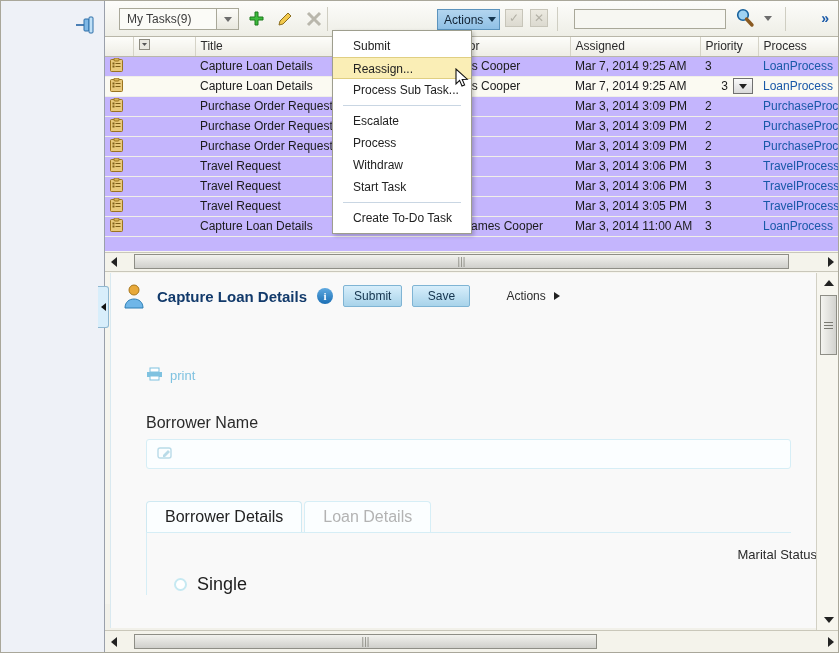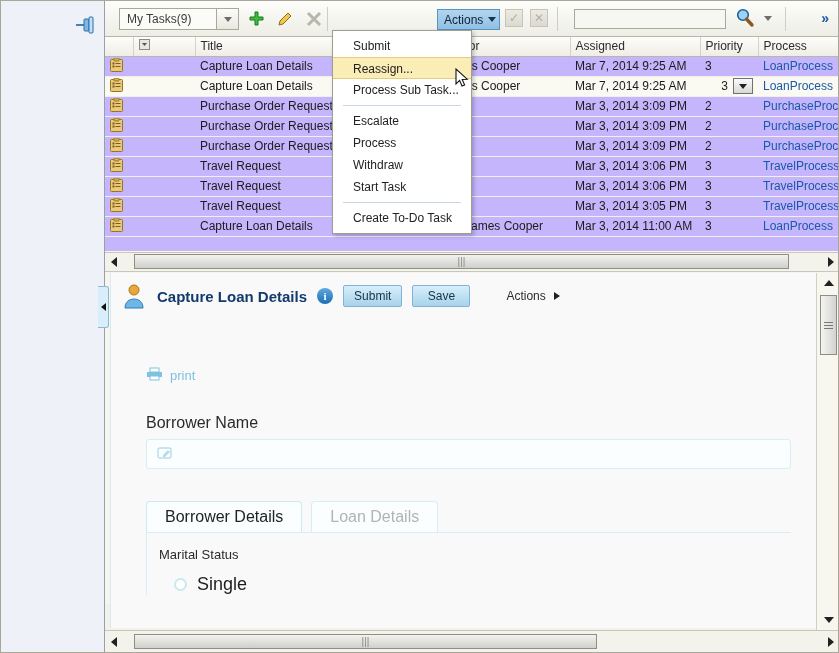--- a/index.html
+++ b/index.html
@@ -164,25 +164,25 @@
     display: flex; align-items: center; padding-left: 10px;
   }
 
   .tabs { margin: 32px 0 0 35px; display: flex; }
   .tab {
     height: 31px; padding: 0 18px; display: flex; align-items: center;
     border: 1px solid #d6eef6; border-bottom: none; border-radius: 4px 4px 0 0;
     font-size: 16px; background: #fbfeff; text-align: right;
   }
   .tab.active { color: #232323; border-color: #cfe9f2; }
-  .tab.inactive { color: #b3b3b3; margin-left: 9px; }
+  .tab.inactive { color: #b3b3b3; margin-left: 2px; }
   .tabs-underline { margin-left: 35px; width: 645px; height: 1px; background: #d6eef6; }
 
   .tab-body { margin-left: 35px; padding-top: 14px; border-left: 1px solid #d6eef6; }
-  .sub-lbl { margin-left: 12px; font-size: 13px; color: #2a2a2a; }
+  .sub-lbl { margin-left: 12px; font-size: 13px; color: #2a2a2a; text-align: right; }
   .radio-row { margin-left: 27px; display: flex; align-items: center; gap: 10px; margin-top: 12px; }
   .radio { width: 13px; height: 13px; border-radius: 50%; border: 2px solid #c6e9f2; background: #fff; }
   .radio-lbl { font-size: 18px; color: #1d1d1d; }
 
   
   .vscroll {
     position: absolute; left: 816px; top: 273px; width: 23px; height: 357px;
     background: #f7f6ef; border-left: 1px solid #d2d0c4;
   }
   .vs-arrow { width: 23px; height: 16px; display:flex;align-items:center;justify-content:center; }

